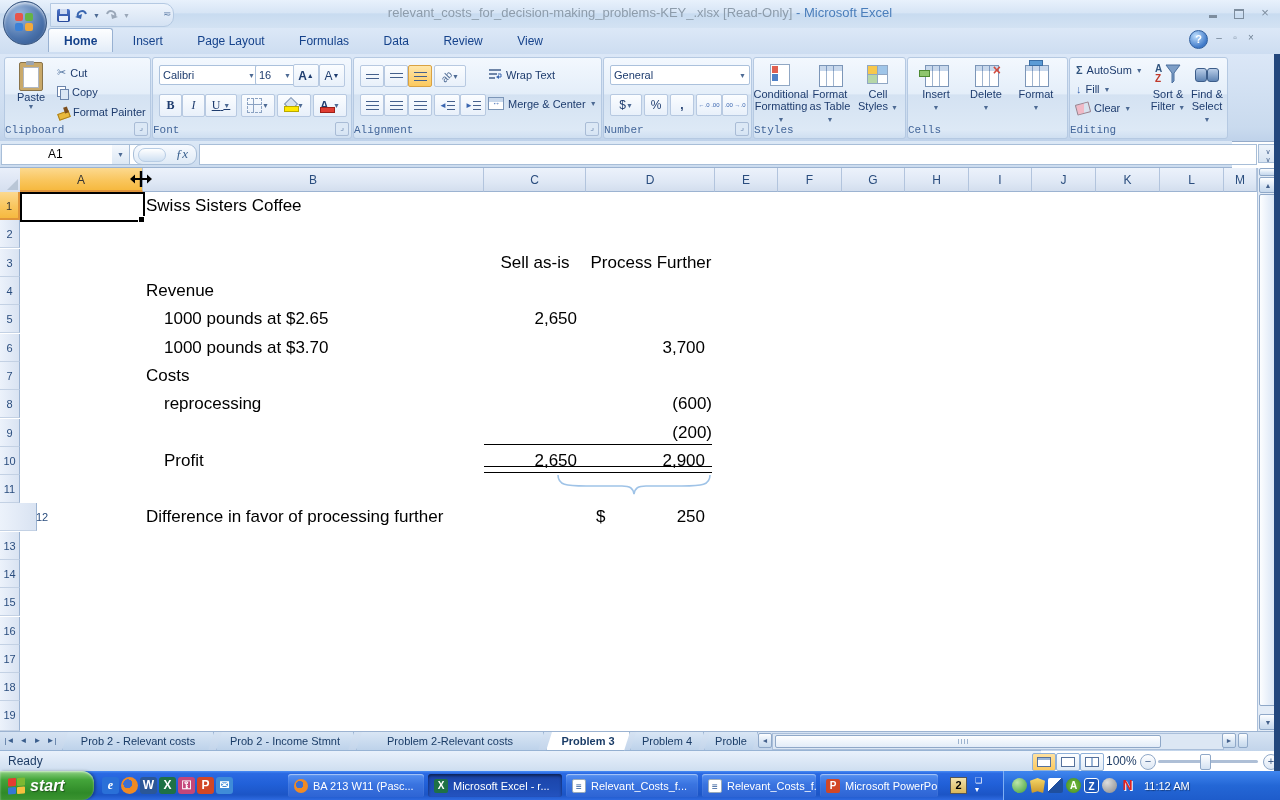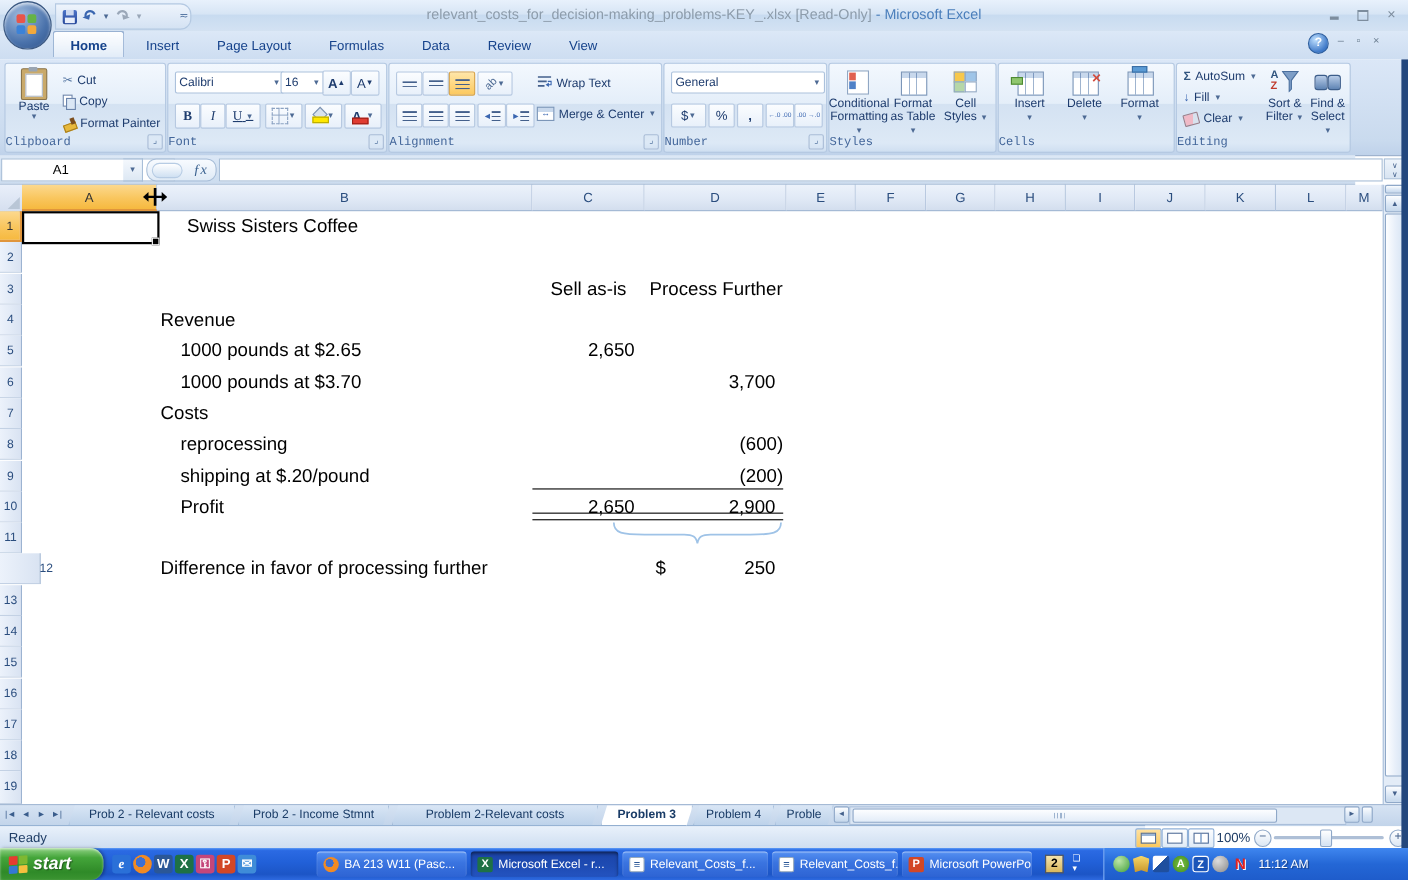--- a/index.html
+++ b/index.html
@@ -454,32 +454,31 @@
   <b class="rh" style="top:560px;">14</b>
   <b class="rh" style="top:588px;">15</b>
   <b class="rh" style="top:617px;">16</b>
   <b class="rh" style="top:645px;">17</b>
   <b class="rh" style="top:673px;">18</b>
   <b class="rh" style="top:701px;height:30px;">19</b>
 
   <div class="ab selbox"></div>
   <div class="ab fillhandle"></div>
 
-  <div class="cell" style="left:146px;top:192px;margin-left:24px;">Swiss Sisters Coffee</div>
+  <div class="cell" style="left:146px;top:192px;">Swiss Sisters Coffee</div>
   <div class="cell ctr" style="left:484px;top:249px;width:102px;">Sell as-is</div>
   <div class="cell ctr" style="left:580px;top:249px;width:142px;">Process Further</div>
   <div class="cell" style="left:146px;top:277px;">Revenue</div>
   <div class="cell" style="left:164px;top:305px;">1000 pounds at $2.65</div>
   <div class="cell r" style="left:477px;top:305px;width:100px;">2,650</div>
   <div class="cell" style="left:164px;top:334px;">1000 pounds at $3.70</div>
   <div class="cell r" style="left:586px;top:334px;width:119px;">3,700</div>
   <div class="cell" style="left:146px;top:362px;">Costs</div>
   <div class="cell" style="left:164px;top:390px;">reprocessing</div>
   <div class="cell r" style="left:586px;top:390px;width:126px;">(600)</div>
-  <div class="cell" style="left:164px;top:419px;">shipping at $.20/pound</div>
   <div class="cell r" style="left:586px;top:419px;width:126px;">(200)</div>
   <div class="cell" style="left:164px;top:447px;">Profit</div>
   <div class="cell r" style="left:477px;top:447px;width:100px;">2,650</div>
   <div class="cell r" style="left:586px;top:447px;width:119px;">2,900</div>
   <div class="cell" style="left:146px;top:503px;">Difference in favor of processing further</div>
   <div class="cell" style="left:596px;top:503px;">$</div>
   <div class="cell r" style="left:586px;top:503px;width:119px;">250</div>
 
   <div class="ab uline" style="left:484px;top:444px;width:228px;"></div>
   <div class="ab dline" style="left:484px;top:466px;width:228px;"></div>

